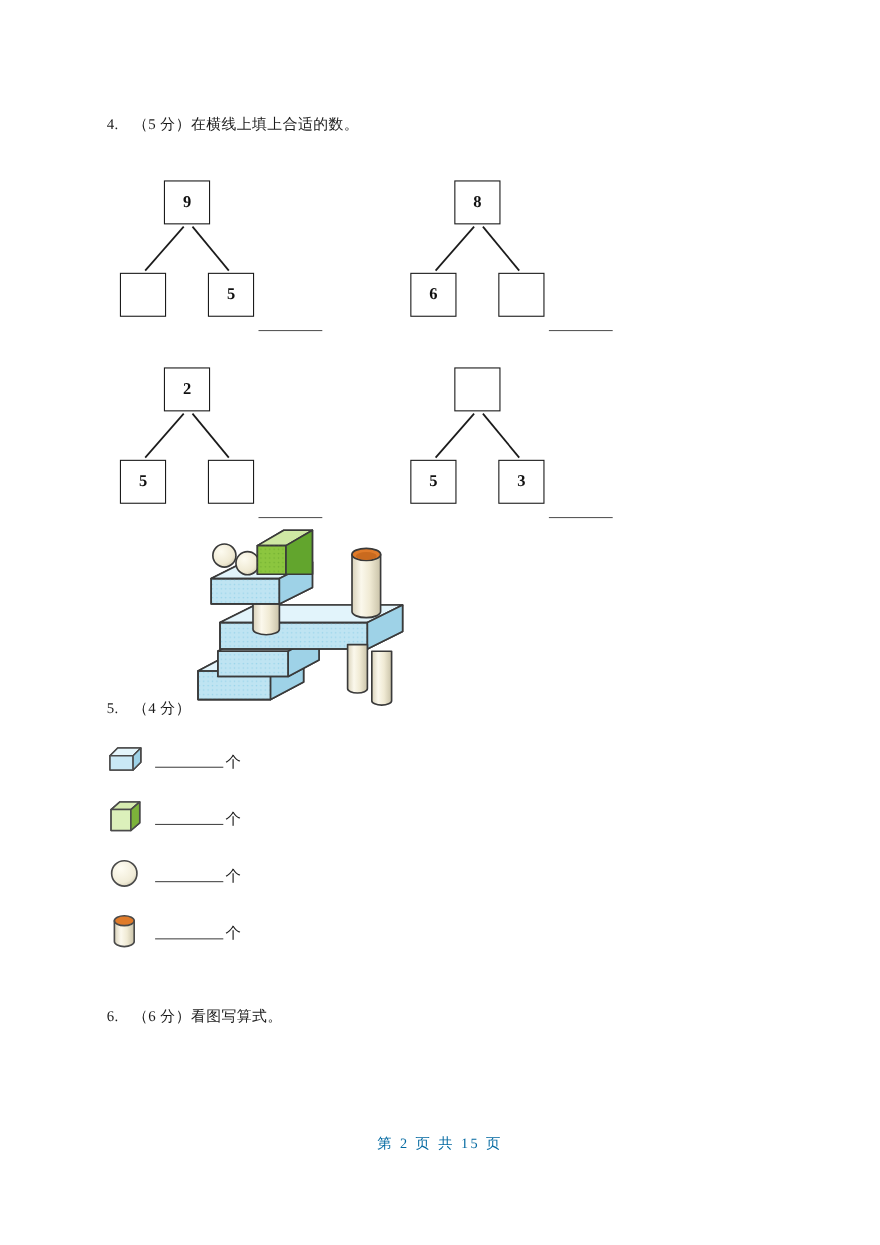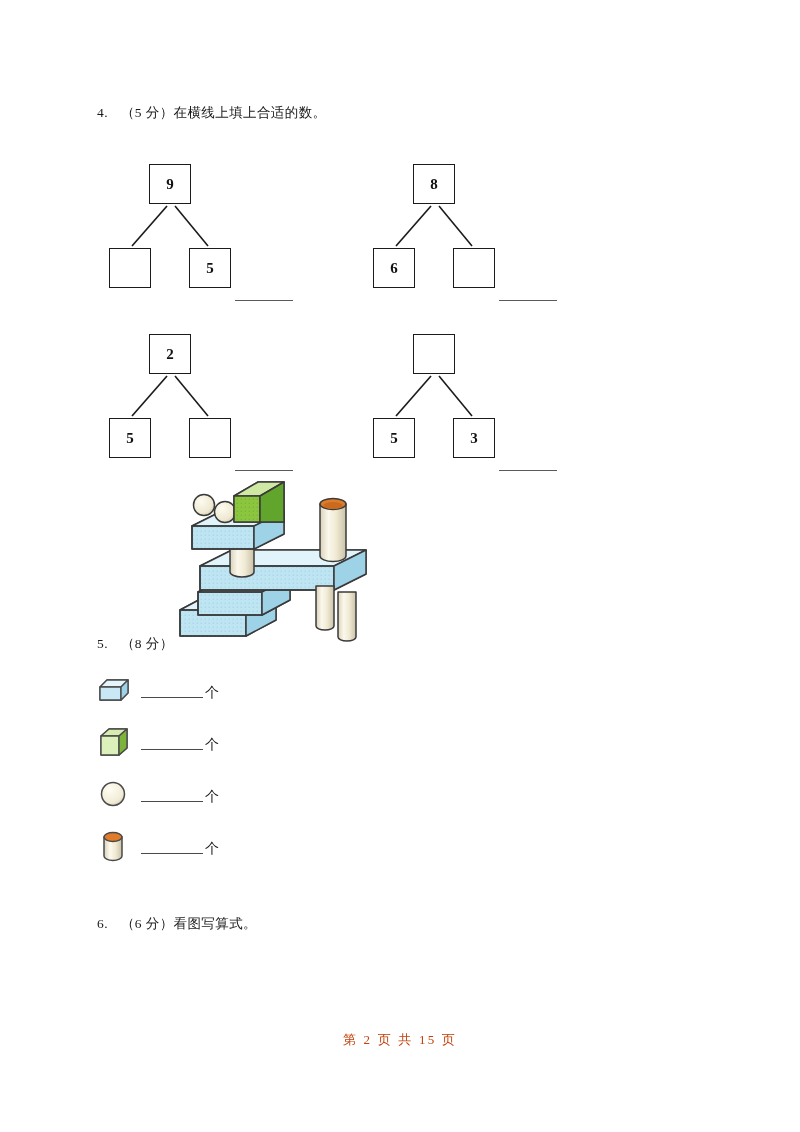--- a/index.html
+++ b/index.html
@@ -111,21 +111,21 @@
 
   
   .footer {
     position: absolute;
     left: 0;
     top: 1031px;
     width: 800px;
     text-align: center;
     font-family: "Liberation Serif", "DejaVu Serif", serif;
     font-size: 13px;
-    color: #c2410c;
+    color: #0369a1;
     letter-spacing: 2.2px;
   }
 </style>
 </head>
 <body>
 
 <div class="page">
 
   <div class="q-head" style="left:97px; top:104px;">
     <span class="q-num">4.</span><span class="q-pts">（5 分）</span><span class="q-text">在横线上填上合适的数。</span>
@@ -235,21 +235,21 @@
         <polygon points="92,22 116,8 116,48 92,48" fill="#62a52d"></polygon>
 
         <path d="M152,30 L152,82 a13,5.5 0 0 0 26,0 L178,30 z" fill="url(#cyl)"></path>
         <ellipse cx="165" cy="30" rx="13" ry="5.5" fill="#e07b2a"></ellipse>
         <ellipse cx="165" cy="31.5" rx="9.5" ry="3.6" fill="#c96a1f" stroke="none"></ellipse>
       </g>
     </svg>
   </div>
 
   <div class="q-head" style="left:97px; top:635px;">
-    <span class="q-num">5.</span><span class="q-pts">（8 分）</span><span class="q-text"></span>
+    <span class="q-num">5.</span><span class="q-pts">（4 分）</span><span class="q-text"></span>
   </div>
 
   <div class="item-row" style="top:670px;">
     <span class="item-icon">
       <svg width="34" height="34" viewBox="0 0 34 34">
         <g stroke="#4a4a4a" stroke-width="1.4" stroke-linejoin="round">
           <polygon points="3,14 10,7 31,7 31,20 24,27 3,27" fill="#bfe4f2"></polygon>
           <polygon points="3,14 10,7 31,7 24,14" fill="#e4f5fb"></polygon>
           <polygon points="3,14 24,14 24,27 3,27" fill="#c9e8f5"></polygon>
           <polygon points="24,14 31,7 31,20 24,27" fill="#9ed2e7"></polygon>

